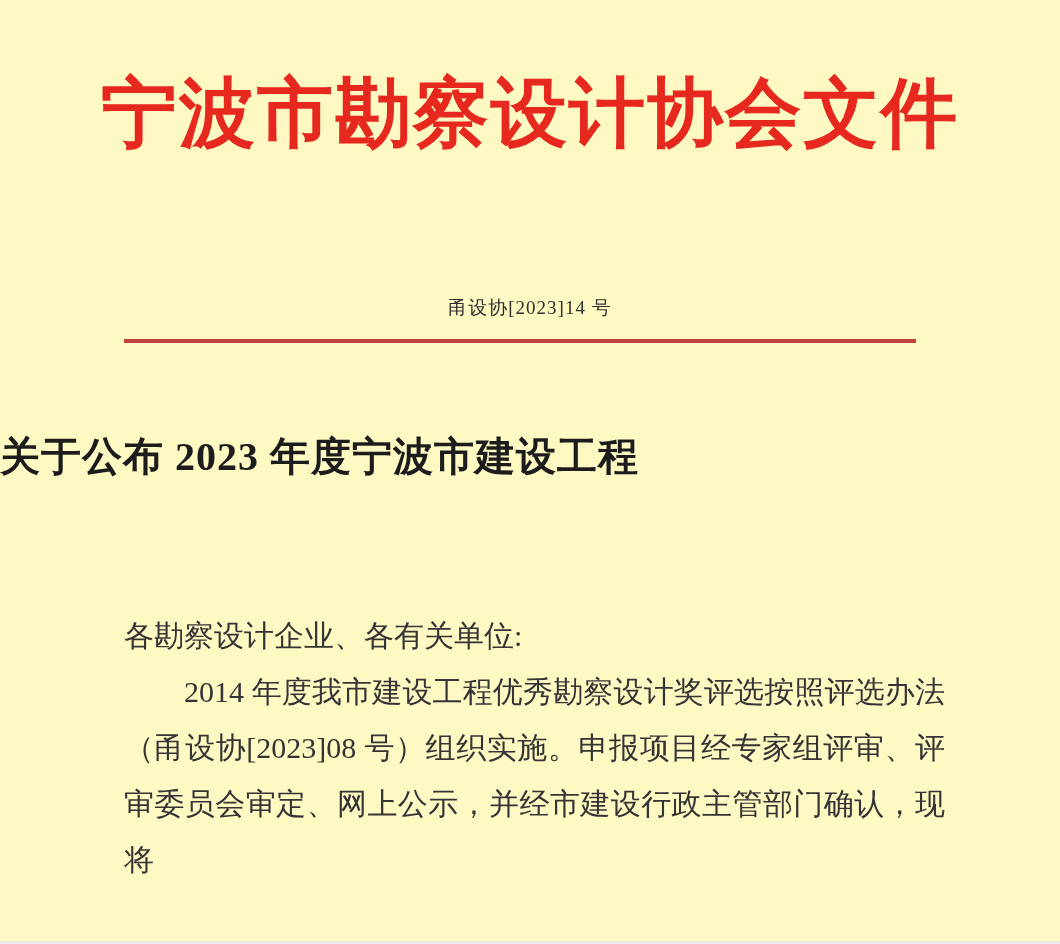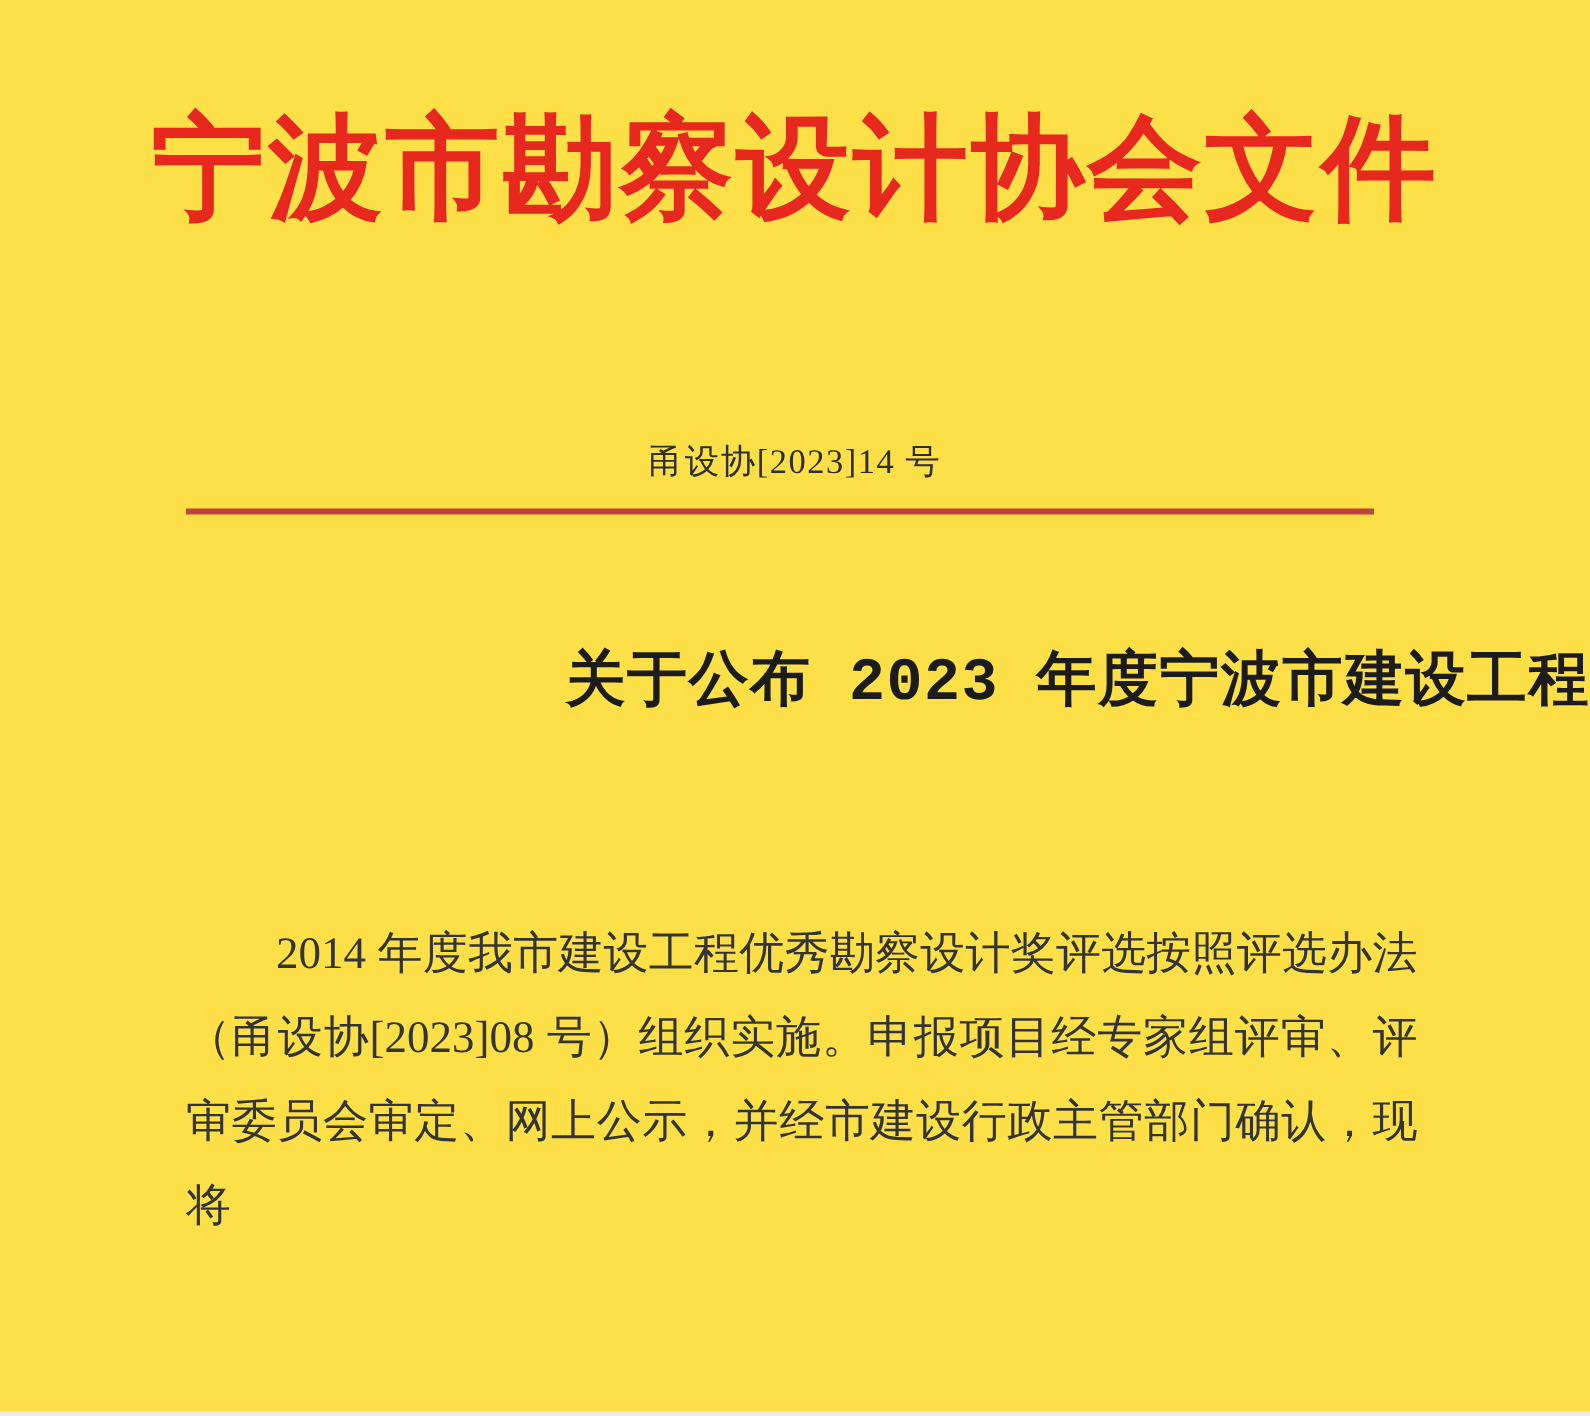--- a/index.html
+++ b/index.html
@@ -4,21 +4,21 @@
 <style>
   html, body {
     margin: 0;
     padding: 0;
     background: #ffffff;
   }
   .page {
     position: relative;
     width: 1060px;
     height: 944px;
-    background: #fde047;
+    background: #fef9c3;
     overflow: hidden;
     font-family: "Liberation Serif", "DejaVu Serif", serif;
   }
   
   .org-title {
     position: absolute;
     top: 68px;
     left: 0;
     right: 0;
     height: 90px;
@@ -32,46 +32,45 @@
   }
   
   .doc-number {
     position: absolute;
     top: 290px;
     left: 0;
     right: 0;
     height: 36px;
     line-height: 36px;
     text-align: center;
-    font-size: 23px;
+    font-size: 19px;
     color: #2e2e2e;
     letter-spacing: 1px;
   }
   
   .red-rule {
     position: absolute;
     top: 339px;
     left: 124px;
     width: 792px;
     height: 4px;
   }
   
   .notice-title {
     position: absolute;
     top: 430px;
     left: 0;
     right: 0;
-    text-align: right;
-    font-family: Liberation Mono, monospace;
+    text-align: left;
+    font-family: Liberation Serif, serif;
     font-weight: 900;
     font-size: 40px;
     line-height: 54px;
     letter-spacing: 1px;
     white-space: nowrap;
-    padding-left: 44px;
   }
   
   .notice-body {
     position: absolute;
     top: 608px;
     left: 124px;
     width: 821px;
     font-size: 30px;
     color: #343434;
   }
@@ -108,20 +107,21 @@
 
   <div class="doc-number">甬设协[2023]14 号</div>
 
   <div class="red-rule" style="background-color: rgb(193, 67, 64);"></div>
 
   <div class="notice-title" style="color: rgb(28, 28, 28);">
     <div>关于公布 2023 年度宁波市建设工程</div>
   </div>
 
   <div class="notice-body" style="color: rgb(52, 52, 52);">
+    <div class="line">各勘察设计企业、各有关单位:</div>
     <div class="line just indent">2014 年度我市建设工程优秀勘察设计奖评选按照评选办法</div>
     <div class="line just">（甬设协[2023]08 号）组织实施。申报项目经专家组评审、评</div>
     <div class="line just">审委员会审定、网上公示，并经市建设行政主管部门确认，现将</div>
   </div>
 
   <div class="scan-edge"></div>
 
 </div>
 
 </body></html>

